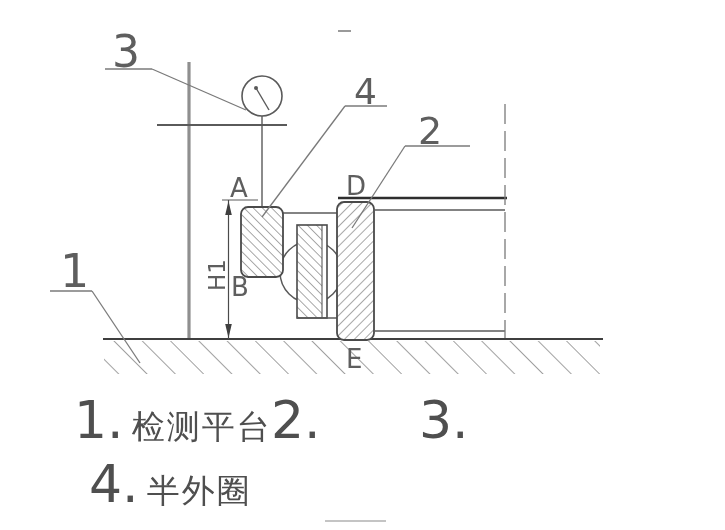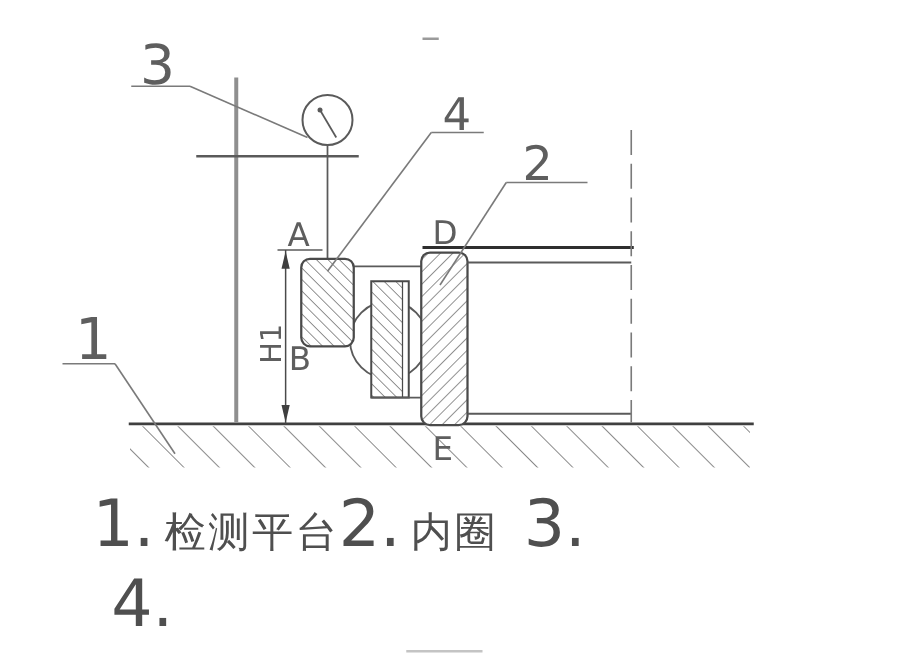--- a/index.html
+++ b/index.html
@@ -115,22 +115,22 @@
     <line x1="325" y1="521" x2="386" y2="521" stroke="#c4c4c4" stroke-width="2"></line>
   </svg>
 
   
   <div class="legend-item" style="left:74px; top:394px;">
     <span class="lg-num">1.</span>
     <span class="lg-txt">检测平台</span>
   </div>
   <div class="legend-item" style="left:271px; top:394px;">
     <span class="lg-num">2.</span>
-    <span class="lg-txt">内圈</span>
   </div>
   <div class="legend-item" style="left:419px; top:394px;">
     <span class="lg-num">3.</span>
   </div>
   <div class="legend-item" style="left:89px; top:458px;">
     <span class="lg-num">4.</span>
+    <span class="lg-txt">半外圈</span>
   </div>
 
 </div>
 
 </body></html>

